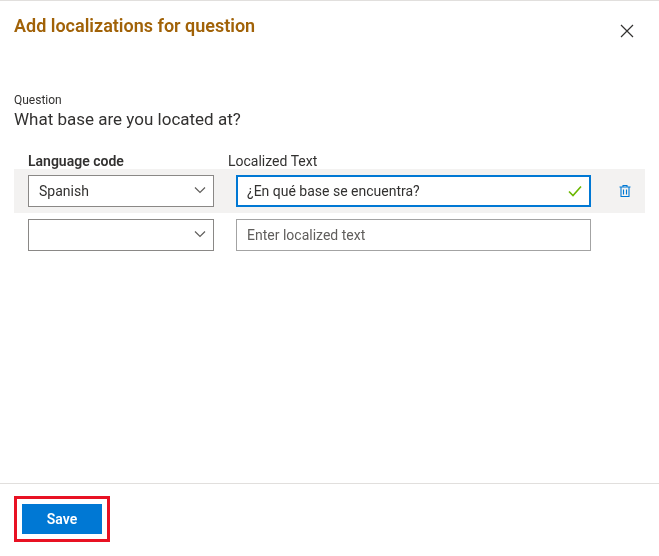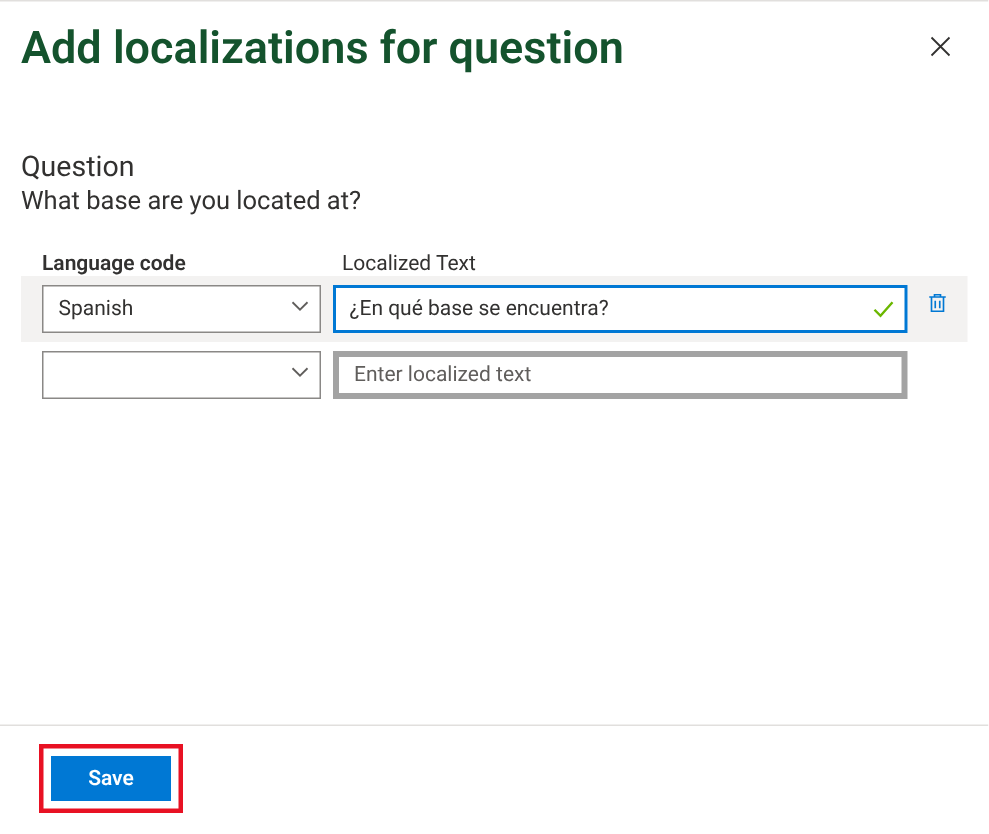--- a/index.html
+++ b/index.html
@@ -14,53 +14,53 @@
     width: 659px; height: 556px;
     display: flex; flex-direction: column;
     position: relative;
   }
   .header {
     border-top: 1px solid #e1dfdd;
     padding: 14px 18px 12px 14px;
     display: flex; align-items: flex-start; justify-content: space-between;
   }
   .title {
-    font-size: 30px;
+    font-size: 18px;
     font-weight: 600;
-    color: #14532d;
+    color: #a16207;
     line-height: 1.2;
   }
   .close-btn {
     cursor: pointer;
     padding: 4px;
     color: #323130;
     display: flex; align-items: center; justify-content: center;
     width: 28px; height: 28px;
     margin-top: 2px;
   }
   .close-btn svg { width: 14px; height: 14px; }
   .body {
     padding: 36px 14px 0 14px;
     flex: 1;
     overflow: auto;
   }
-  .q-label { font-size: 19px; color: #323130; }
+  .q-label { font-size: 12px; color: #323130; }
   .q-text  { font-size: 17px; color: #323130; margin-top: 2px; }
   .grid-header {
     display: flex;
     margin-top: 24px;
     padding-left: 14px;
   }
   .col-lang { width: 194px; font-weight: 600; font-size: 14px; }
   .col-text { flex: 1; font-weight: 400; font-size: 14px; padding-left: 6px; }
 
   .row {
-    display: flex; align-items: flex-start;
+    display: flex; align-items: center;
     padding: 6px 8px 6px 14px;
-    gap: 8px;
+    gap: 22px;
   }
   .row-filled { background: #f3f2f1; }
 
   .select-wrap {
     position: relative;
     width: 186px;
     height: 32px;
   }
   .select-input {
     width: 100%; height: 100%;
@@ -80,21 +80,21 @@
   .chevron svg { width: 12px; height: 12px; }
 
   .text-wrap {
     position: relative;
     flex: 1;
     height: 32px;
     min-width: 0;
   }
   .text-input {
     width: 100%; height: 100%;
-    border: 4px solid #a3a3a3;
+    border: 1px solid #a3a3a3;
     background: #ffffff;
     padding: 0 34px 0 10px;
     font-size: 14px;
     color: #323130;
     font-family: inherit;
     outline: none;
   }
   .text-input::placeholder { color: #605e5c; }
   .text-wrap.active .text-input {
     border: 2px solid #0078d4;
@@ -120,21 +120,20 @@
 
   .footer {
     border-top: 1px solid #e1dfdd;
     padding: 12px 14px 14px 14px;
     display: flex;
   }
   .save-highlight {
     border: 3px solid #e81123;
     padding: 5px;
     display: inline-block;
-    margin-left: 12px;
   }
   .save-btn {
     background: #0078d4;
     color: #ffffff;
     border: none;
     font-size: 14px;
     font-weight: 600;
     height: 30px;
     min-width: 80px;
     padding: 0 18px;

